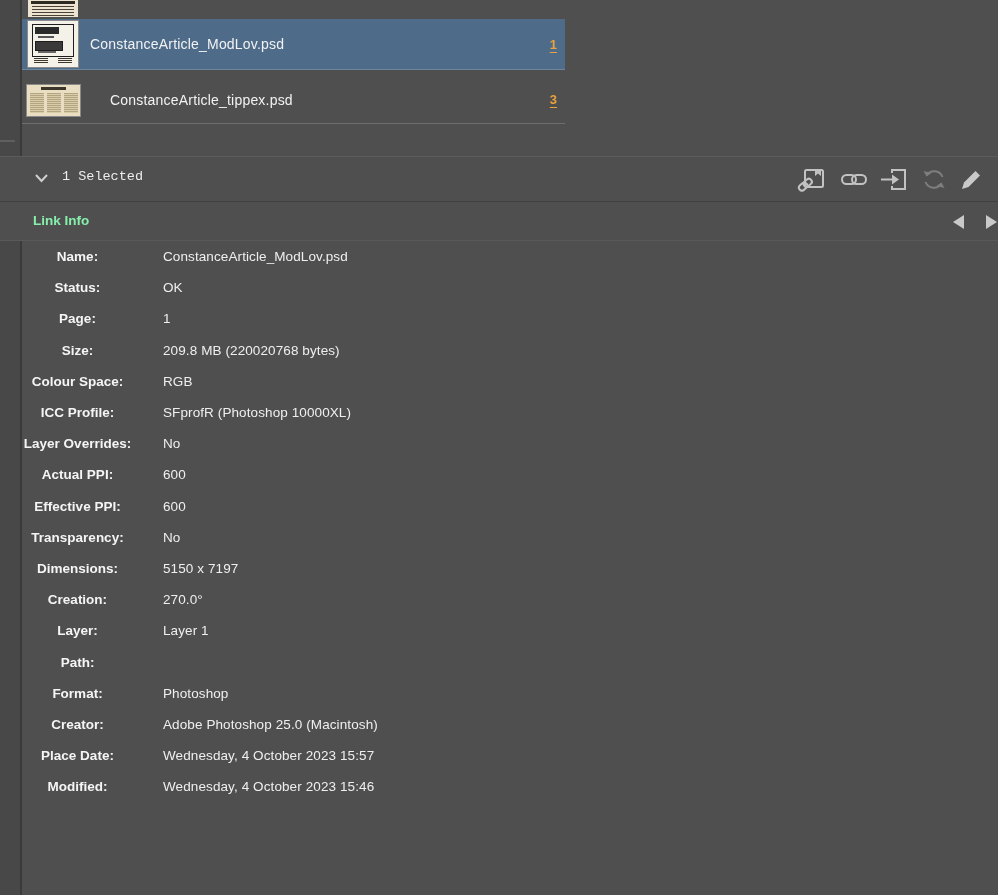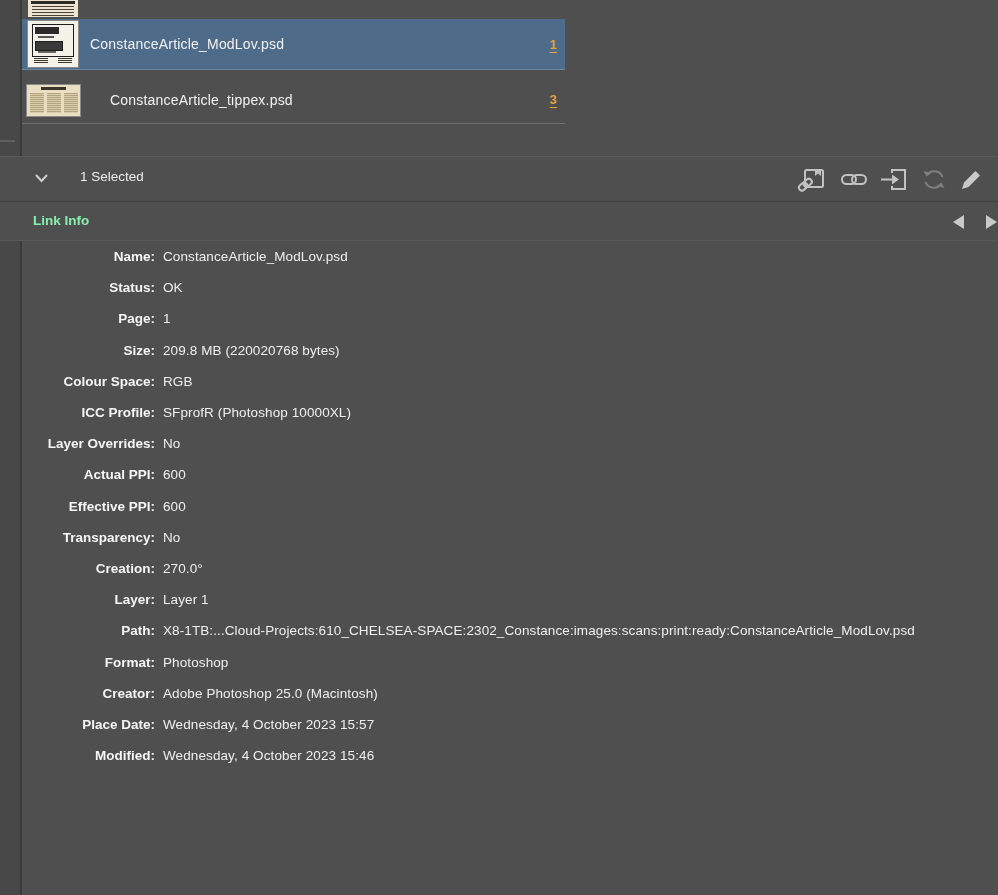--- a/index.html
+++ b/index.html
@@ -48,36 +48,36 @@
   .thumb-tippex .col{position:absolute;top:8px;width:14px;height:20px;
      background:repeating-linear-gradient(#b3a482 0 1px,#d8cca9 1px 2px);}
   .thumb-tippex .c1{left:3px;} .thumb-tippex .c2{left:20px;} .thumb-tippex .c3{left:37px;}
 
   
   .sep{left:0;width:998px;height:1px;background:#5c5c5c;}
 
   
   .selection-bar{left:0;top:157px;width:998px;height:44px;background:#4f4f4f;}
   .chevron{position:absolute;left:34px;top:15px;}
-  .sel-label{position:absolute;left:80px;top:12px;font-size:13.5px;color:#ededed;}
+  .sel-label{position:absolute;left:62px;top:12px;font-size:13.5px;color:#ededed;font-family:Liberation Mono, monospace;}
   .bar-icon{position:absolute;top:9px;width:30px;height:27px;cursor:pointer;}
   .bi-1{left:797px;} .bi-2{left:840px;} .bi-3{left:879px;} .bi-4{left:920px;} .bi-5{left:958px;}
 
   
   .linkinfo-header{left:0;top:202px;width:998px;height:39px;background:#4f4f4f;}
   .linkinfo-title{position:absolute;left:33px;top:11px;font-size:13.5px;font-weight:bold;color:#86efac;}
   .nav-prev{position:absolute;left:953px;top:13px;width:0;height:0;
     border-top:7px solid transparent;border-bottom:7px solid transparent;border-right:11px solid #c9c9c9;}
   .nav-next{position:absolute;left:986px;top:13px;width:0;height:0;
     border-top:7px solid transparent;border-bottom:7px solid transparent;border-left:11px solid #c9c9c9;}
 
   
   .fields{left:0;top:241px;width:998px;}
   .field-row{display:flex;height:31.2px;align-items:center;white-space:nowrap;}
-  .field-label{width:155px;text-align:right;font-weight:bold;font-size:13.5px;color:#f5f5f5;flex:0 0 155px;}
+  .field-label{width:155px;text-align:center;font-weight:bold;font-size:13.5px;color:#f5f5f5;flex:0 0 155px;}
   .field-value{margin-left:8px;font-size:13.5px;color:#efefef;letter-spacing:.1px;}
 
   svg{display:block;}
   .ic-stroke{stroke:#c2c2c2;fill:none;stroke-width:2;}
   .ic-stroke-dim{stroke:#7e7e7e;fill:none;stroke-width:2;}
 </style>
 </head>
 <body>
 
 <div class="abs left-gutter">
@@ -213,30 +213,33 @@
   </div>
   <div class="field-row">
     <div class="field-label">Effective PPI:</div>
     <div class="field-value">600</div>
   </div>
   <div class="field-row">
     <div class="field-label">Transparency:</div>
     <div class="field-value">No</div>
   </div>
   <div class="field-row">
+    <div class="field-label">Dimensions:</div>
+    <div class="field-value">5150 x 7197</div>
+  </div>
+  <div class="field-row">
     <div class="field-label">Creation:</div>
     <div class="field-value">270.0°</div>
   </div>
   <div class="field-row">
     <div class="field-label">Layer:</div>
     <div class="field-value">Layer 1</div>
   </div>
   <div class="field-row">
     <div class="field-label">Path:</div>
-    <div class="field-value">X8-1TB:...Cloud-Projects:610_CHELSEA-SPACE:2302_Constance:images:scans:print:ready:ConstanceArticle_ModLov.psd</div>
   </div>
   <div class="field-row">
     <div class="field-label">Format:</div>
     <div class="field-value">Photoshop</div>
   </div>
   <div class="field-row">
     <div class="field-label">Creator:</div>
     <div class="field-value">Adobe Photoshop 25.0 (Macintosh)</div>
   </div>
   <div class="field-row">

